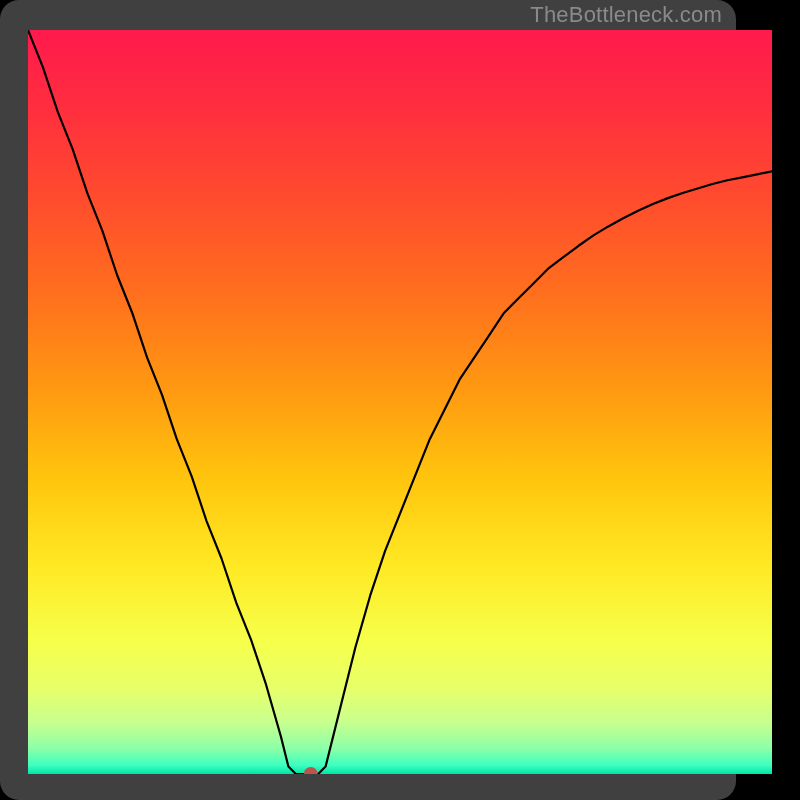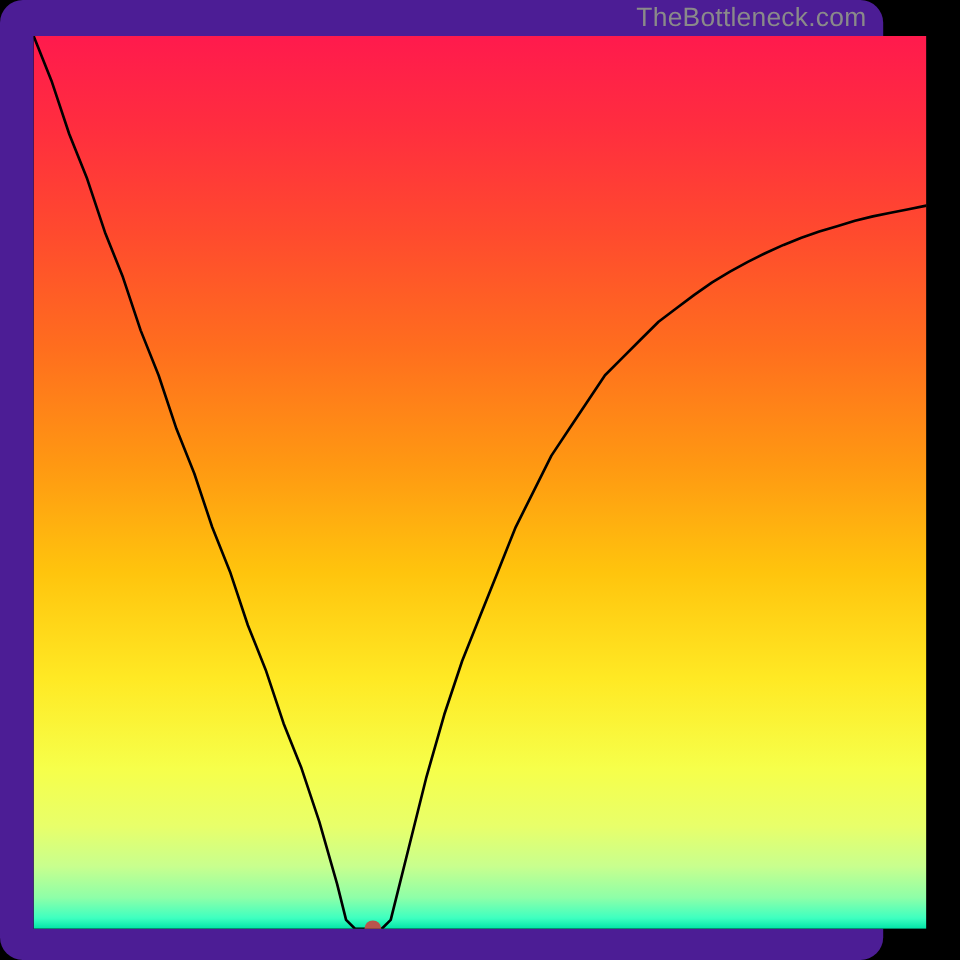--- a/index.html
+++ b/index.html
@@ -8,21 +8,21 @@
     width: 800px;
     height: 800px;
     background: #000;
     overflow: hidden;
     font-family: Arial, Helvetica, sans-serif;
   }
   .outer {
     position: relative;
     width: 736px;
     height: 800px;
-    background: #4c1d95;
+    background: #404040;
     border-radius: 19px;
   }
   .watermark {
     position: absolute;
     top: 0;
     right: 14px;
     color: #8a8a8a;
     font-size: 22px;
     line-height: 30px;
     font-weight: 400;

